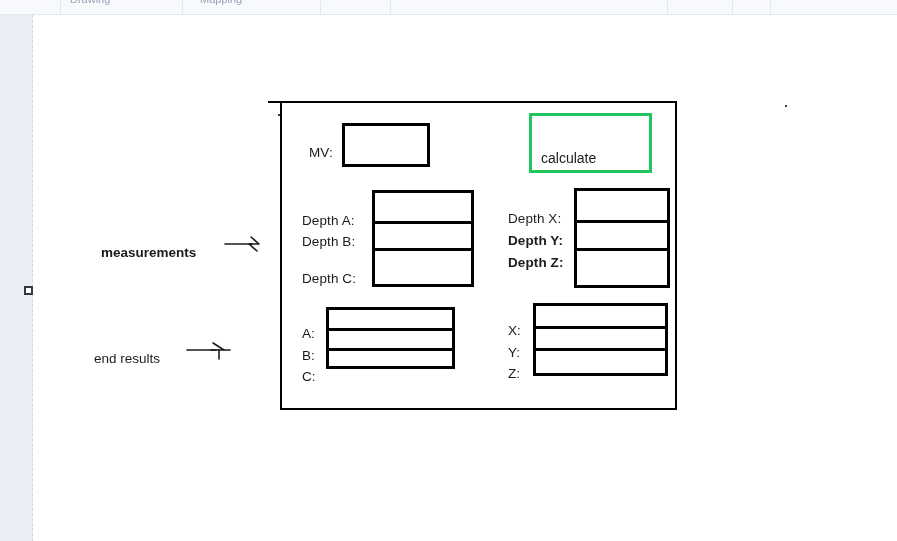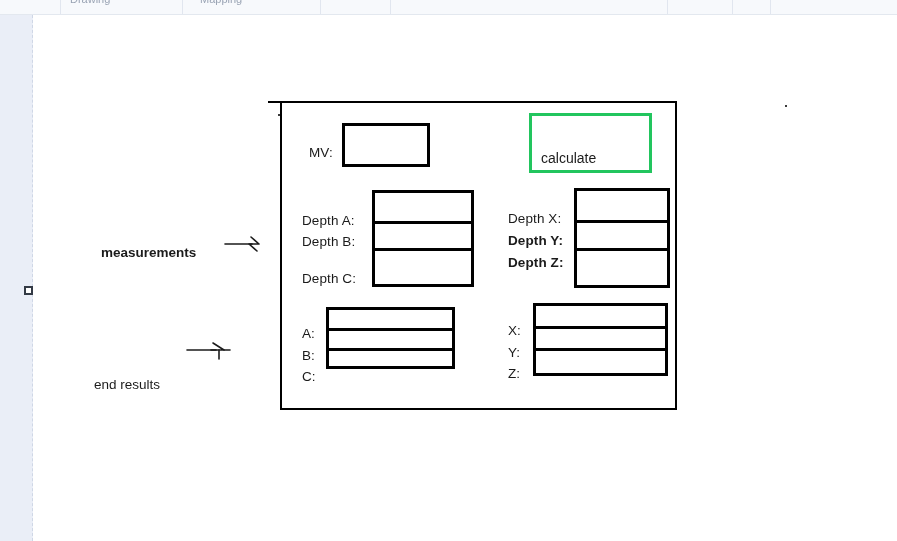--- a/index.html
+++ b/index.html
@@ -244,21 +244,21 @@
       <div class="box" style="left:484px;top:288px;width:135px;height:26px;"></div>
       <div class="box stacked-mid" style="left:484px;top:314px;width:135px;height:22px;"></div>
       <div class="box stacked-last" style="left:484px;top:336px;width:135px;height:25px;"></div>
 
       <span class="annot" style="left:52px;top:230px;font-weight:bold;">measurements</span>
       <svg class="annot-arrow" style="left:175px;top:218px;" width="44" height="24" viewBox="0 0 44 24">
         <path d="M1 11 L28 11" stroke="#1b1b1b" stroke-width="1.6" fill="none" stroke-linecap="round"></path>
         <path d="M27 4 L35 11 L25 11 L33 18" stroke="#1b1b1b" stroke-width="1.6" fill="none" stroke-linecap="round" stroke-linejoin="round"></path>
       </svg>
 
-      <span class="annot" style="left:45px;top:336px;margin-top:26px;">end results</span>
+      <span class="annot" style="left:45px;top:336px;">end results</span>
       <svg class="annot-arrow" style="left:137px;top:323px;" width="50" height="28" viewBox="0 0 50 28">
         <path d="M1 12 L30 12" stroke="#1b1b1b" stroke-width="1.6" fill="none" stroke-linecap="round"></path>
         <path d="M27 5 L38 12 L25 12 L36 12" stroke="#1b1b1b" stroke-width="1.6" fill="none" stroke-linecap="round" stroke-linejoin="round"></path>
         <path d="M38 12 L44 12" stroke="#1b1b1b" stroke-width="1.6" fill="none" stroke-linecap="round"></path>
         <path d="M33 12 L33 21" stroke="#1b1b1b" stroke-width="1.6" fill="none" stroke-linecap="round"></path>
       </svg>
 
     </div>
   </div>
 

